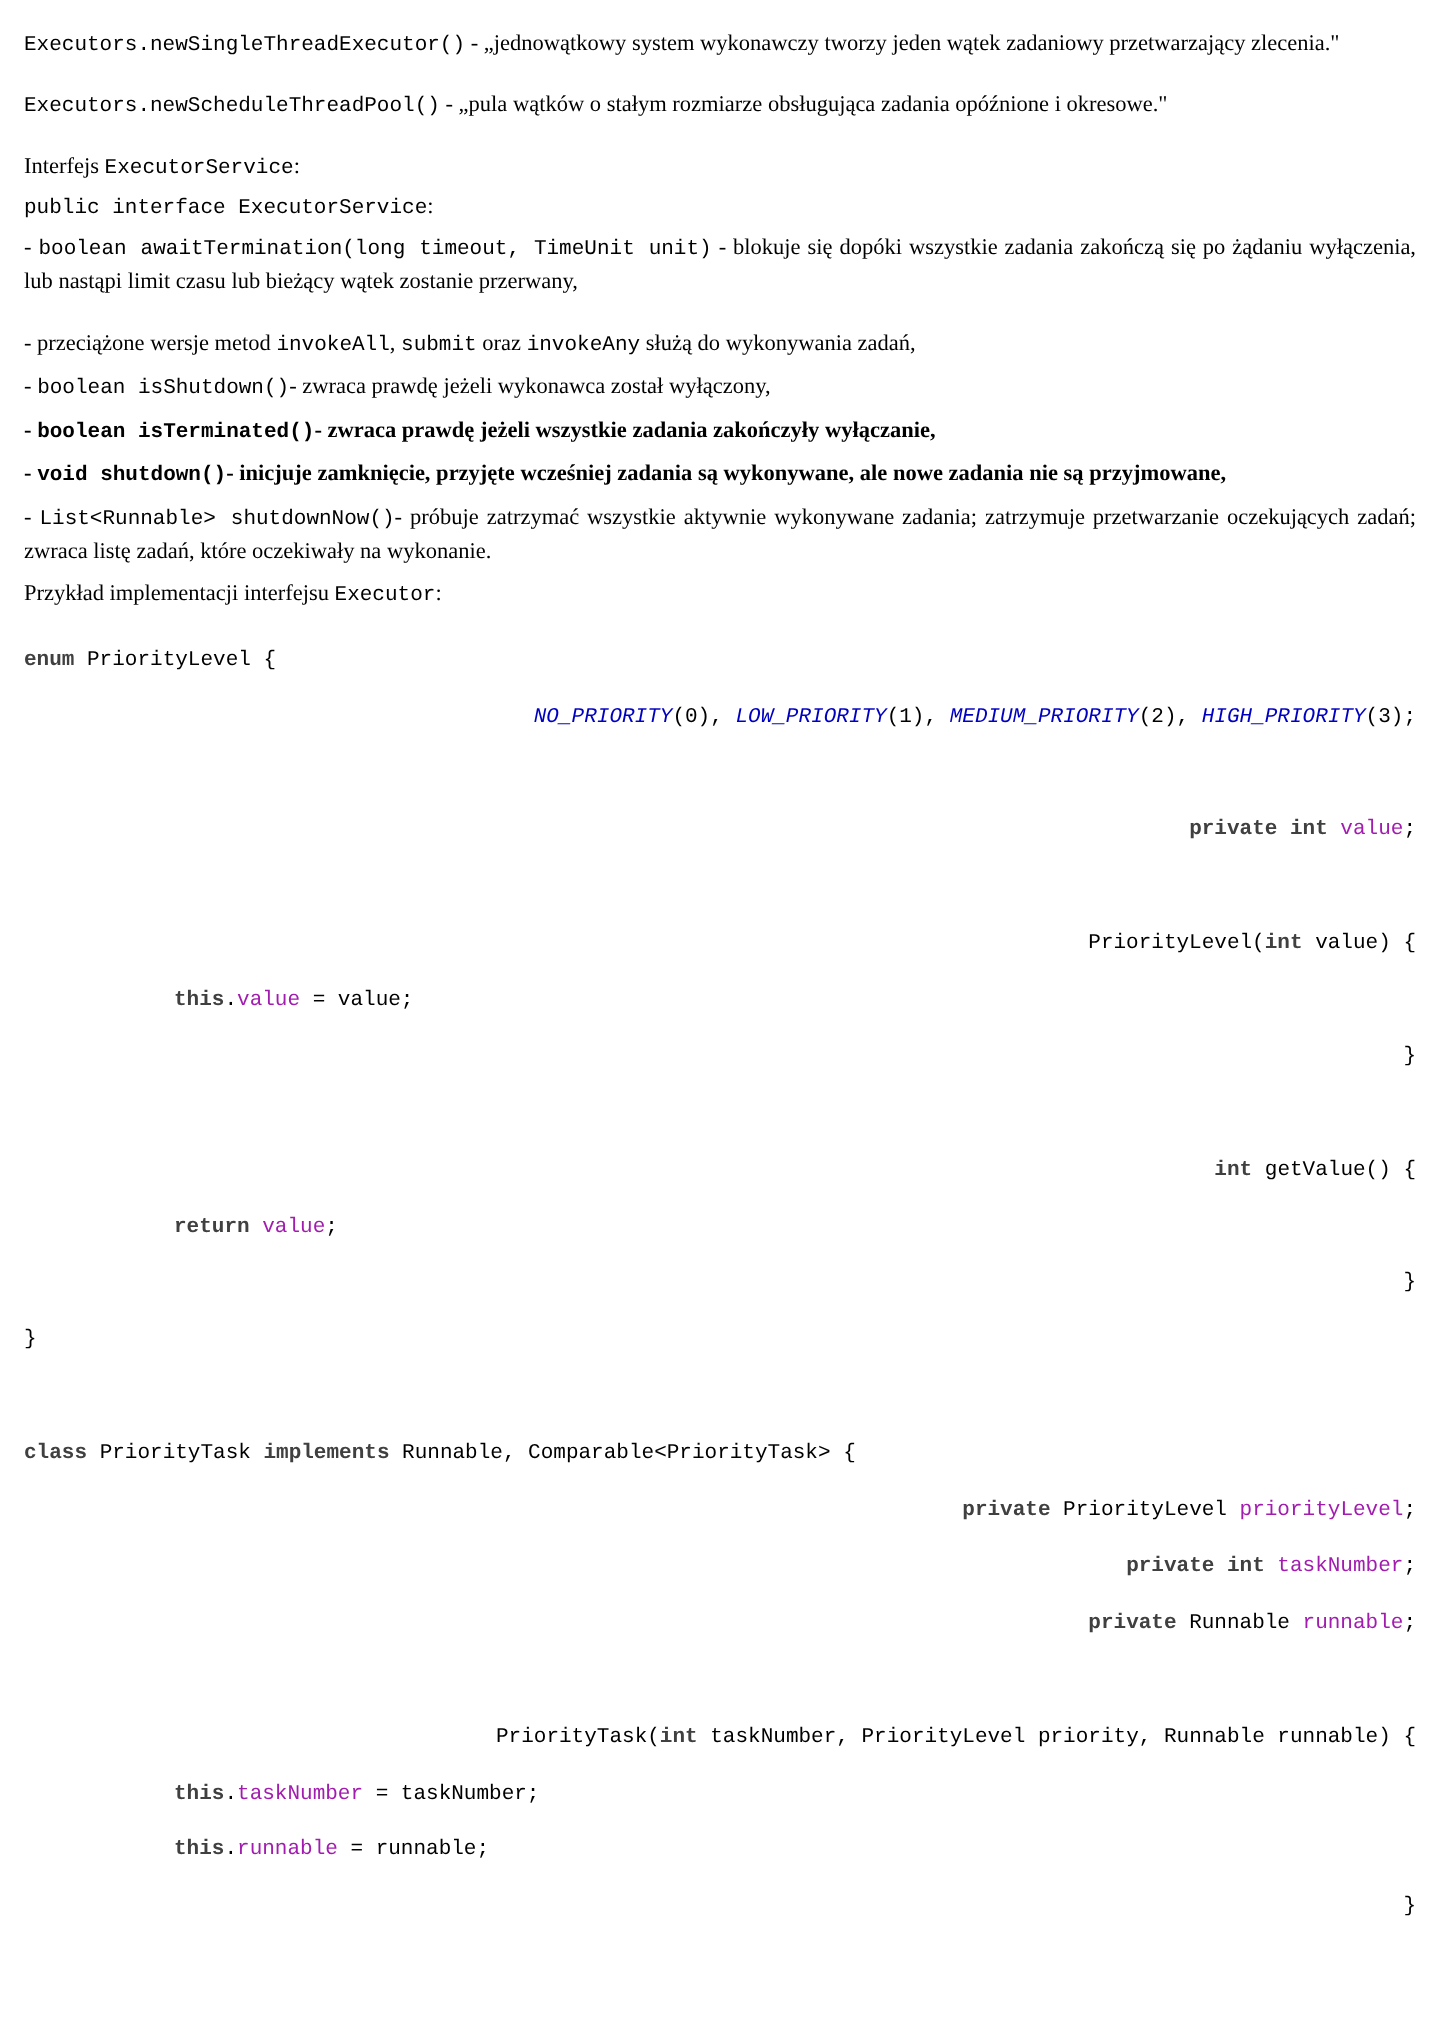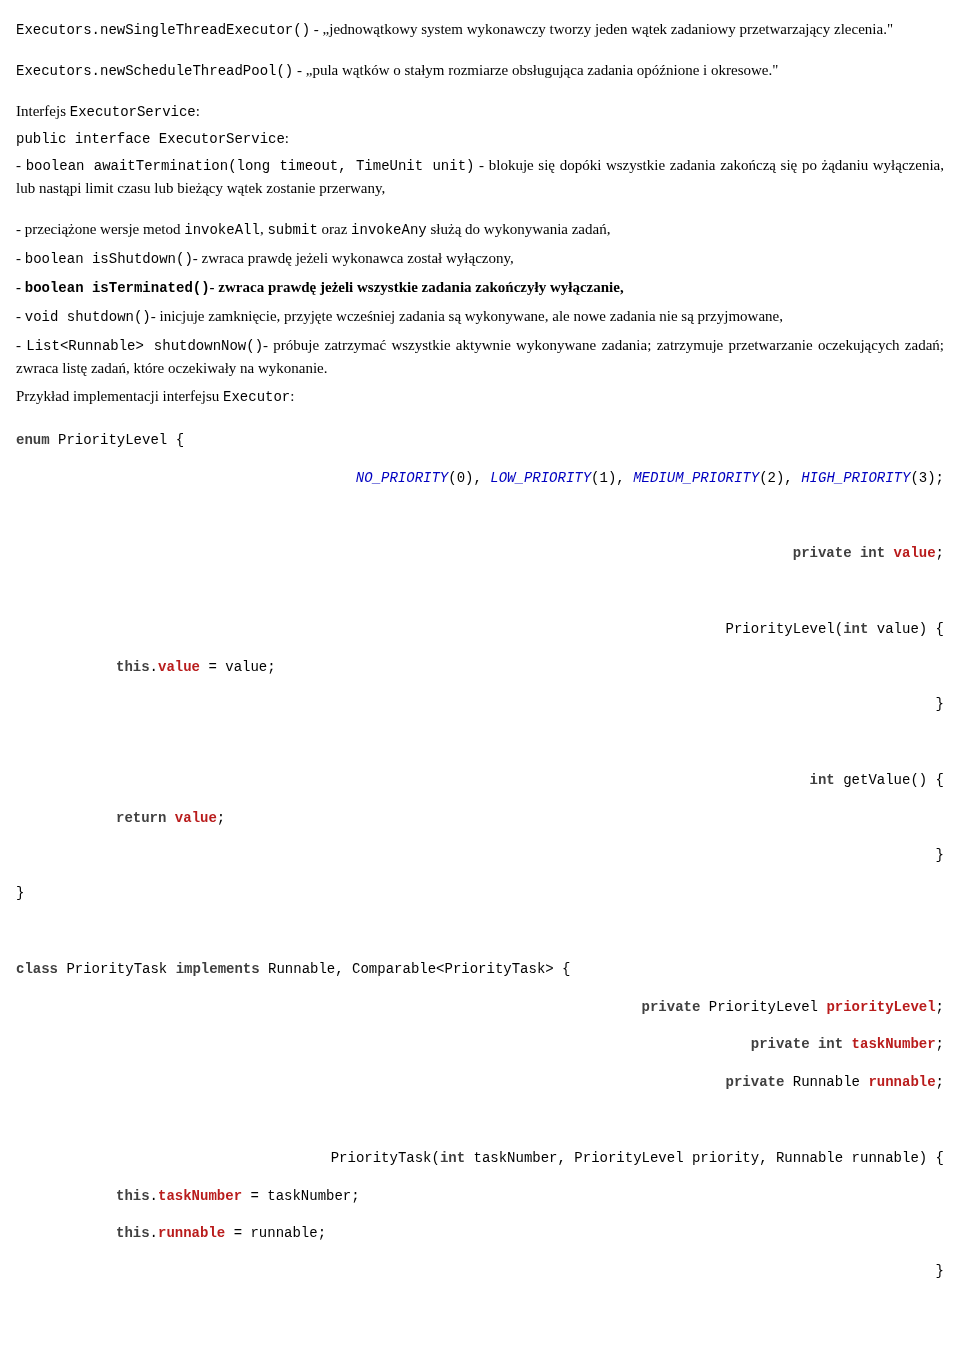--- a/index.html
+++ b/index.html
@@ -23,21 +23,21 @@
   }
   .code-block {
     font-family: 'Courier New', monospace;
     font-size: 14px;
     white-space: pre;
     line-height: 1.35;
     margin: 0;
   }
   .kw-purple { color: #404040; font-weight: bold; }
   .italic-blue { color: #0000c0; font-style: italic; }
-  .field-blue { color: #b91c1c; font-weight: bold; }
+  .field-blue { color: #a21caf; }
   .indent1 { margin-left: 50px; text-align: right; }
   .indent2 { margin-left: 100px; }
 </style>
 </head>
 <body>
 
 <p class="para">
   <span class="mono">Executors.newSingleThreadExecutor()</span><span> - „jednowątkowy system wykonawczy tworzy jeden wątek zadaniowy przetwarzający zlecenia."</span>
 </p>
 
@@ -60,21 +60,21 @@
 </p>
 
 <p class="para" style="margin-bottom:6px;">
   <span>- </span><span class="mono">boolean isShutdown()</span><span>- zwraca prawdę jeżeli wykonawca został wyłączony,</span>
 </p>
 
 <p class="para" style="margin-bottom:6px;font-weight:bold;">
   <span>- </span><span class="mono">boolean isTerminated()</span><span>- zwraca prawdę jeżeli wszystkie zadania zakończyły wyłączanie,</span>
 </p>
 
-<p class="para" style="margin-bottom:6px;">
+<p class="para" style="margin-bottom:6px;font-weight:bold;">
   <span>- </span><span class="mono">void shutdown()</span><span>- inicjuje zamknięcie, przyjęte wcześniej zadania są wykonywane, ale nowe zadania nie są przyjmowane,</span>
 </p>
 
 <p class="para" style="margin-bottom:6px;">
   <span>- </span><span class="mono">List&lt;Runnable&gt; shutdownNow()</span><span>- próbuje zatrzymać wszystkie aktywnie wykonywane zadania; zatrzymuje przetwarzanie oczekujących zadań; zwraca listę zadań, które oczekiwały na wykonanie.</span>
 </p>
 
 <p class="para" style="margin-bottom:4px;">
   <span>Przykład implementacji interfejsu </span><span class="mono">Executor</span><span>:</span>
 </p>

